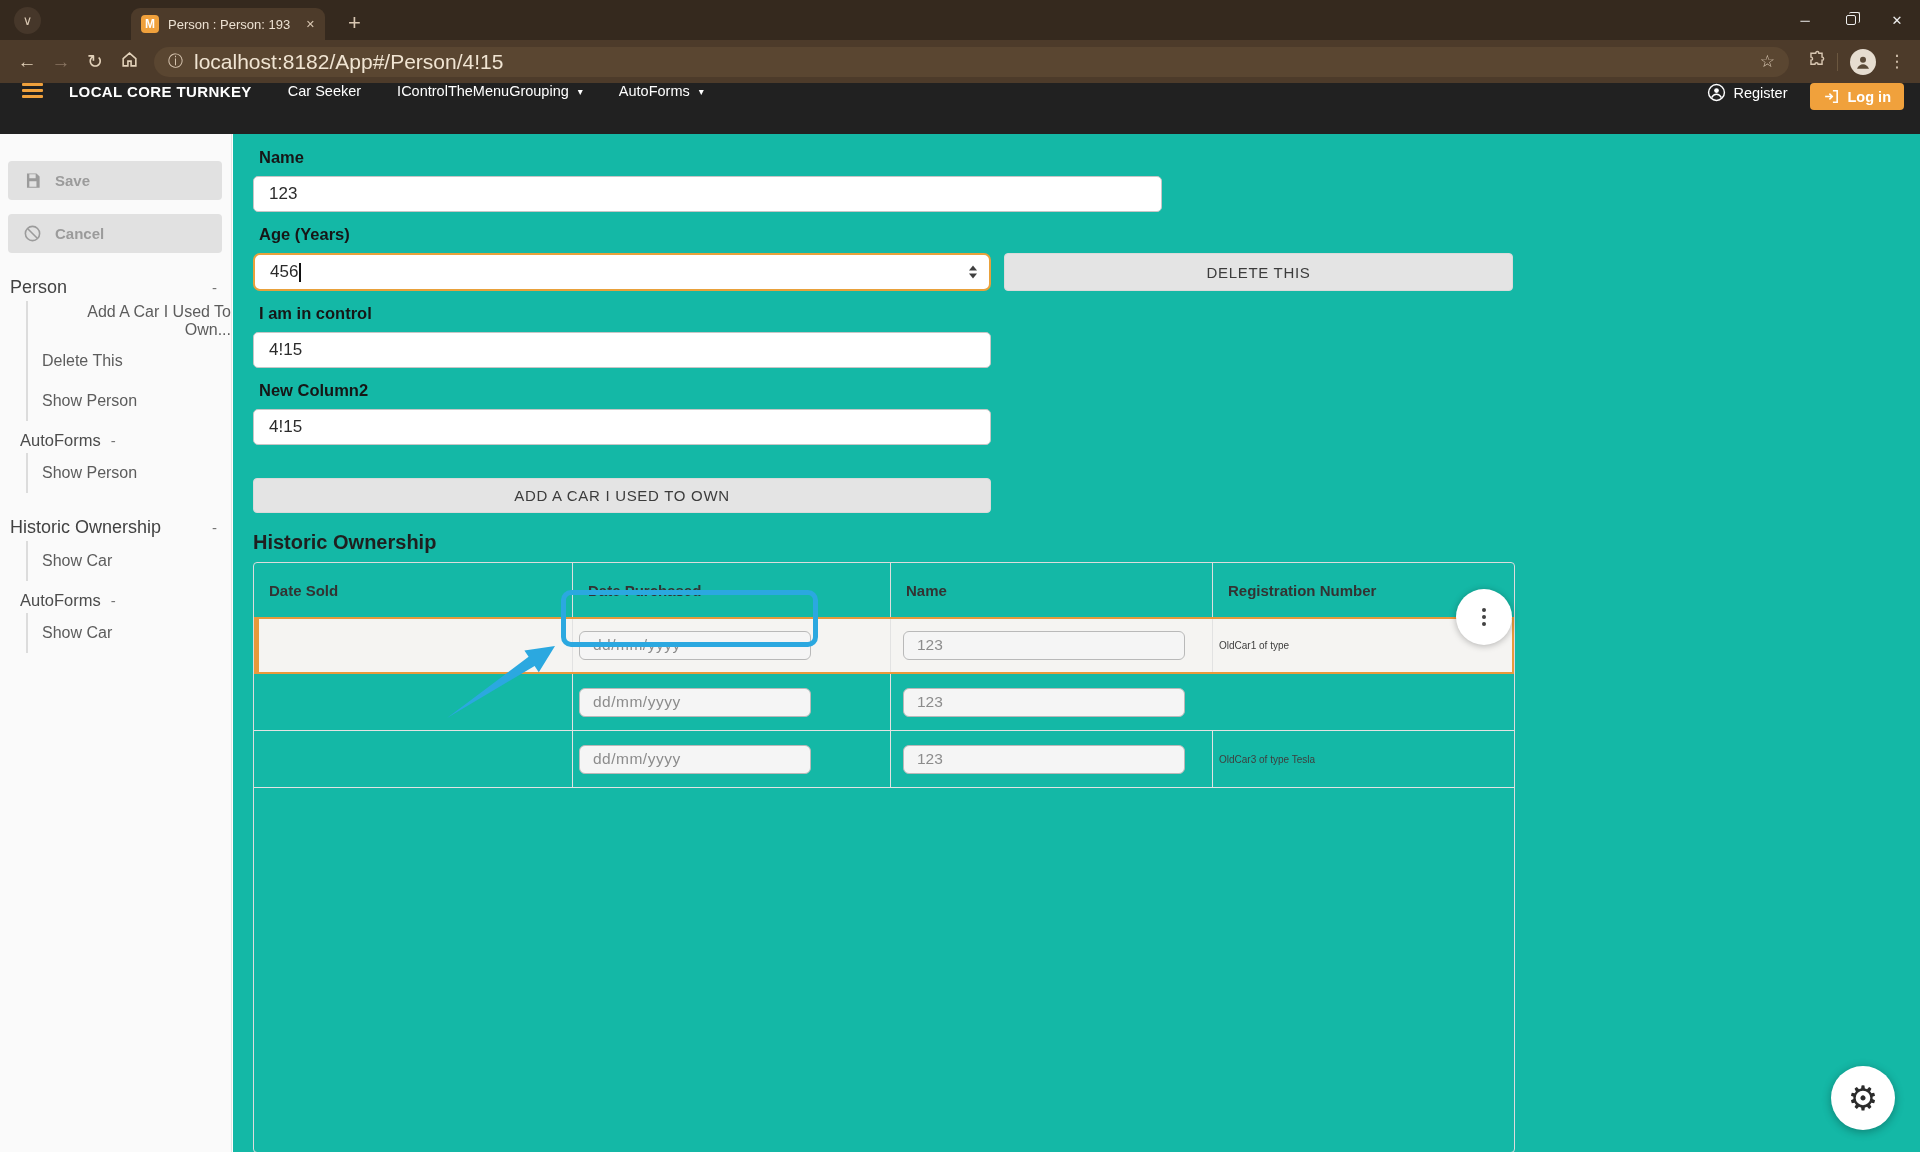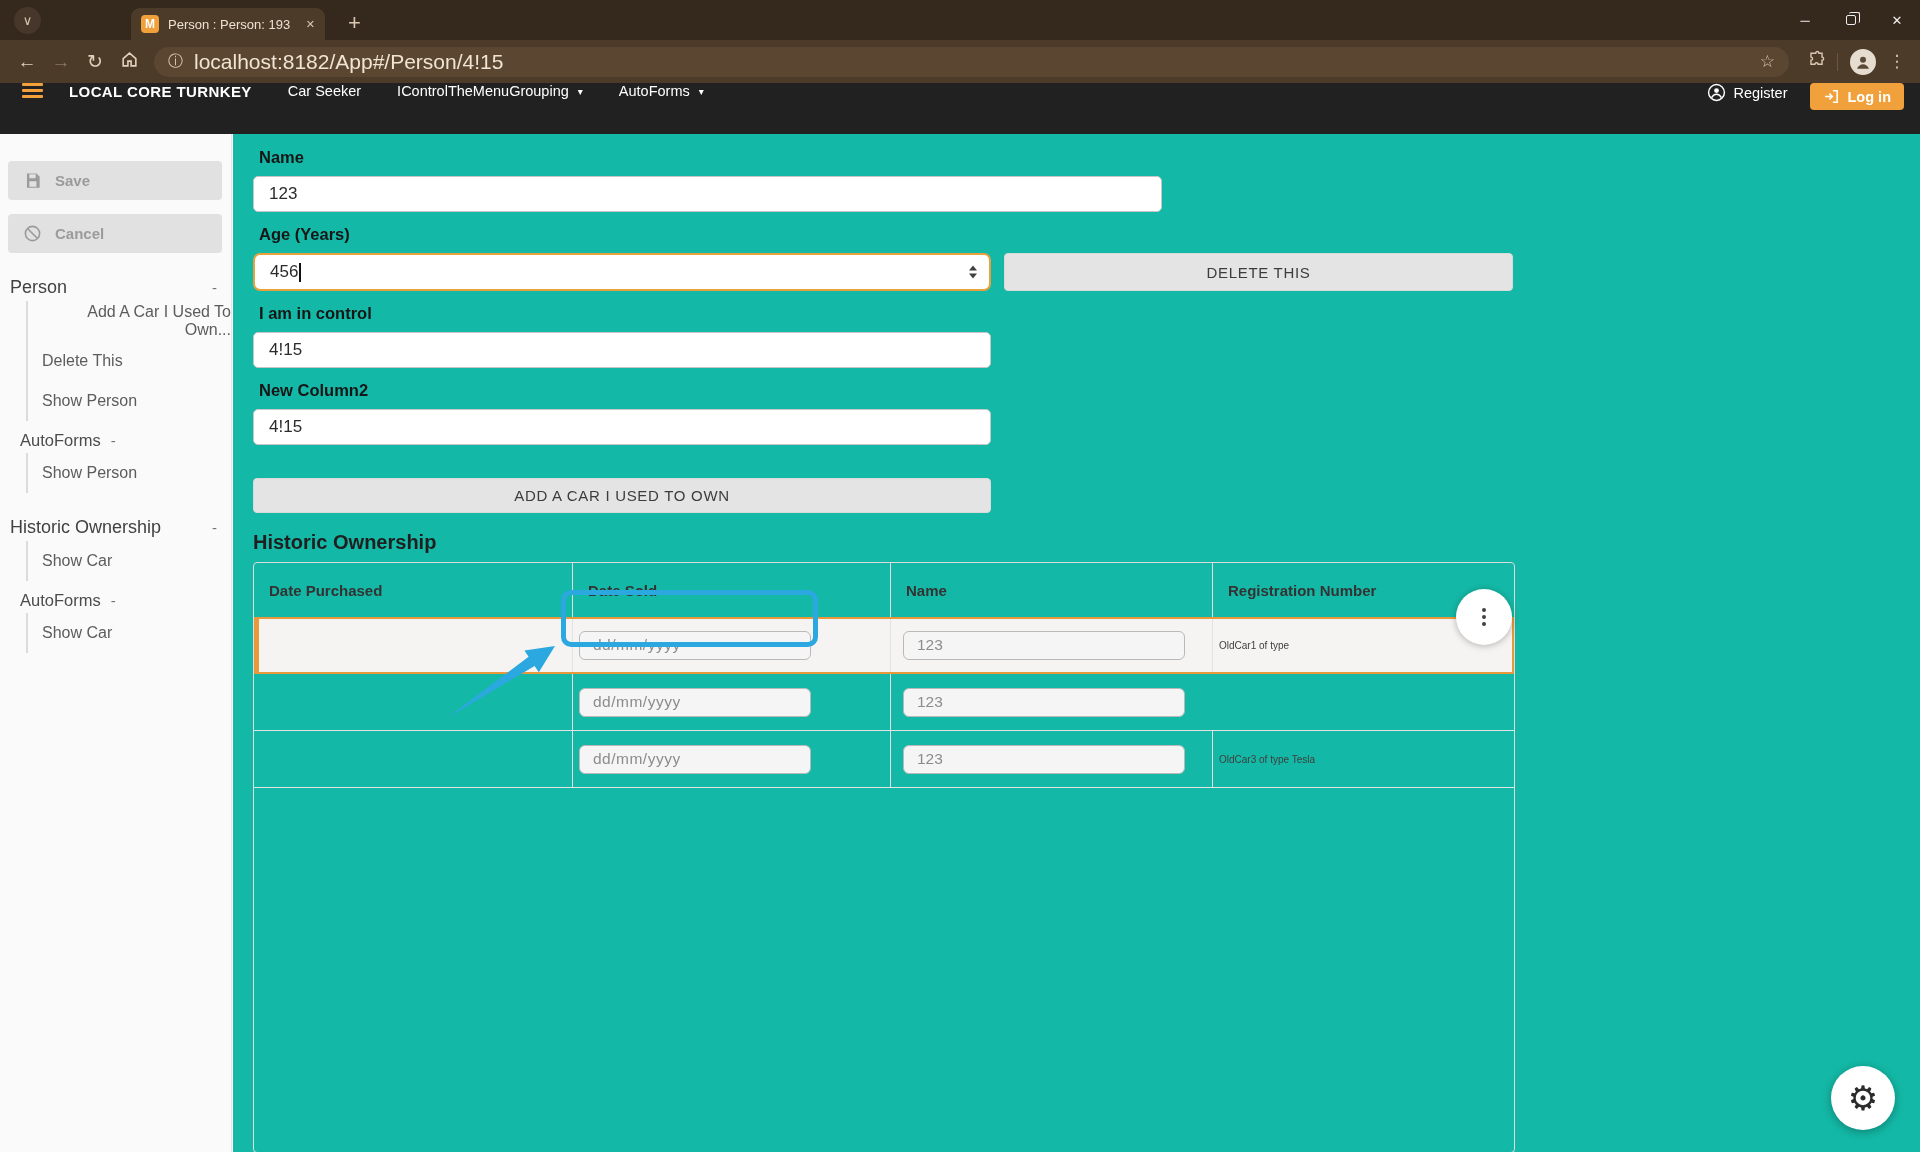--- a/index.html
+++ b/index.html
@@ -296,22 +296,22 @@
 
   <div class="f-label">New Column2</div>
   <div class="t-input w-std">4!15</div>
 
   <div class="gray-btn addcar-btn">ADD A CAR I USED TO OWN</div>
 
   <div class="section-title">Historic Ownership</div>
 
   <div class="ho-table">
     <div class="t-head">
+      <div>Date Sold</div>
       <div>Date Purchased</div>
-      <div>Date Sold</div>
       <div>Name</div>
       <div>Registration Number</div>
     </div>
 
     <div class="t-row selected">
       <div class="cell-date"></div>
       <div class="cell-date">
         <div class="mini-input date-w">dd/mm/yyyy</div>
       </div>
       <div class="cell-name">

